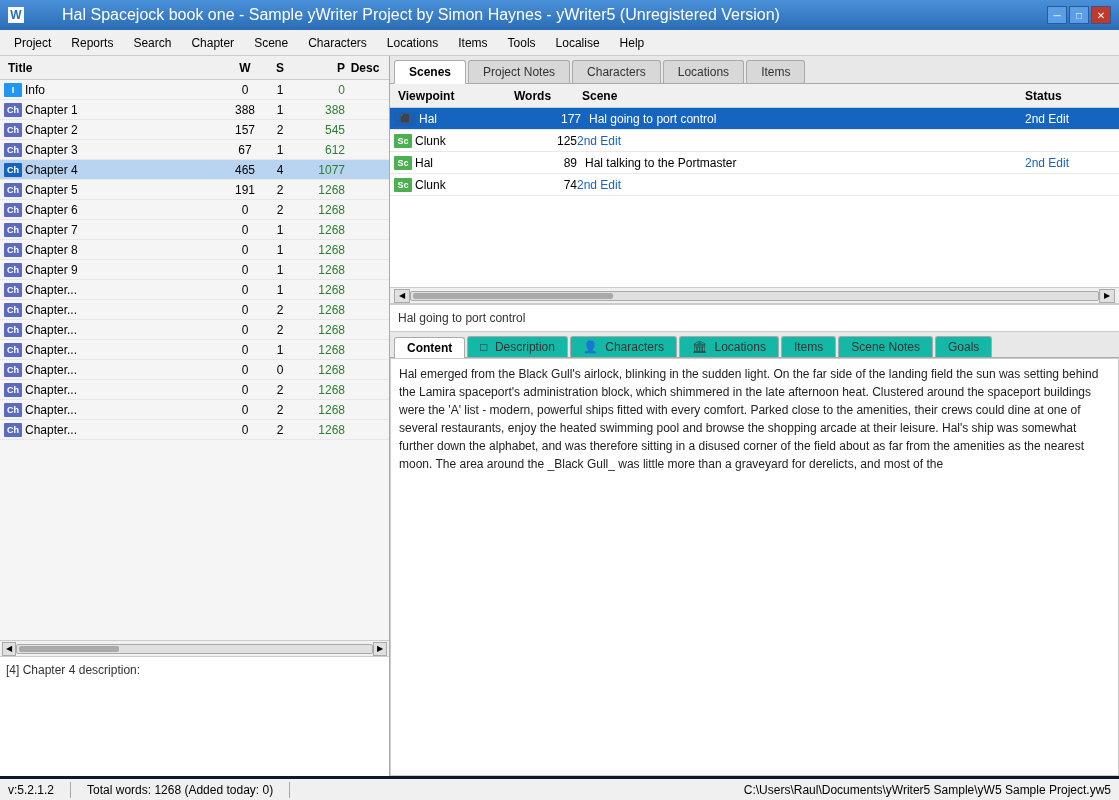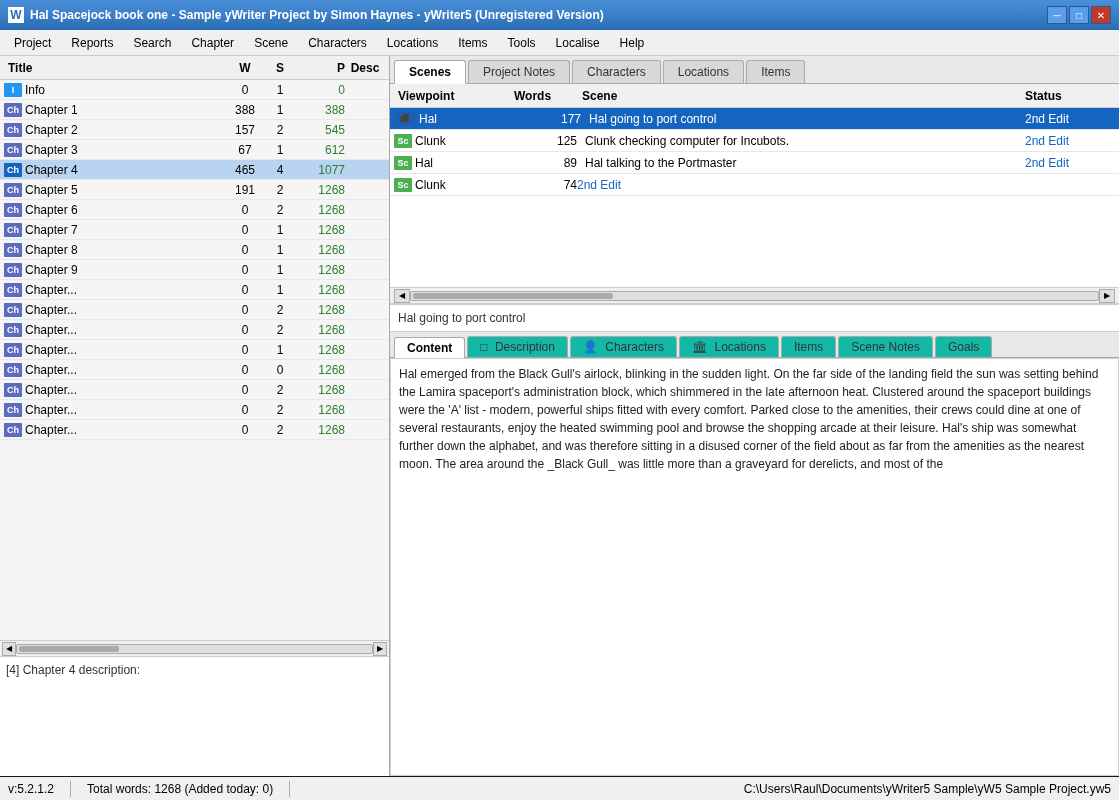--- a/index.html
+++ b/index.html
@@ -10,21 +10,21 @@
       background: linear-gradient(to bottom, #4a90d9, #2a6db5);
       color: white;
       height: 30px;
       display: flex;
       align-items: center;
       padding: 0 8px;
       justify-content: space-between;
     }
     .title-bar-left { display: flex; align-items: center; gap: 6px; }
     .title-bar-icon { width: 16px; height: 16px; background: #fff; display: flex; align-items: center; justify-content: center; font-size: 10px; color: #2a6db5; font-weight: bold; }
-    .title-bar-title { font-size: 12px; font-weight: bold; }
+    .title-bar-title { font-size: 16px; font-weight: normal; margin-left: 32px; }
     .title-bar-controls { display: flex; gap: 2px; }
     .title-btn { width: 20px; height: 18px; background: #5a9ee8; border: 1px solid #2a5a9a; color: white; display: flex; align-items: center; justify-content: center; cursor: pointer; font-size: 10px; }
     .title-btn.close { background: #c0392b; }
 
     
     .menu-bar {
       background: #f0f0f0;
       border-bottom: 1px solid #ccc;
       height: 26px;
       display: flex;
@@ -261,21 +261,21 @@
       line-height: 1.5;
       color: #222;
       border: 1px solid #ccc;
       margin: 0;
     }
 
     
     .status-bar {
       height: 24px;
       background: #f0f0f0;
-      border-top: 1px solid #0f172a;
+      border-top: 3px solid #0f172a;
       display: flex;
       align-items: center;
       padding: 0 8px;
       gap: 16px;
       font-size: 11px;
     }
     .status-divider { width: 1px; height: 16px; background: #aaa; }
     .status-path { flex: 1; text-align: right; }
 
     
@@ -551,21 +551,20 @@
           <div class="sc-vp">Hal</div>
           <div class="sc-words">177</div>
           <div class="sc-scene">Hal going to port control</div>
           <div class="sc-status">2nd Edit</div>
         </div>
 
         <div class="scene-row">
           <div class="sc-badge sc-badge-sc">Sc</div>
           <div class="sc-vp">Clunk</div>
           <div class="sc-words">125</div>
-          <div class="sc-scene">Clunk checking computer for Incubots.</div>
           <div class="sc-status">2nd Edit</div>
         </div>
 
         <div class="scene-row">
           <div class="sc-badge sc-badge-sc">Sc</div>
           <div class="sc-vp">Hal</div>
           <div class="sc-words">89</div>
           <div class="sc-scene">Hal talking to the Portmaster</div>
           <div class="sc-status">2nd Edit</div>
         </div>

